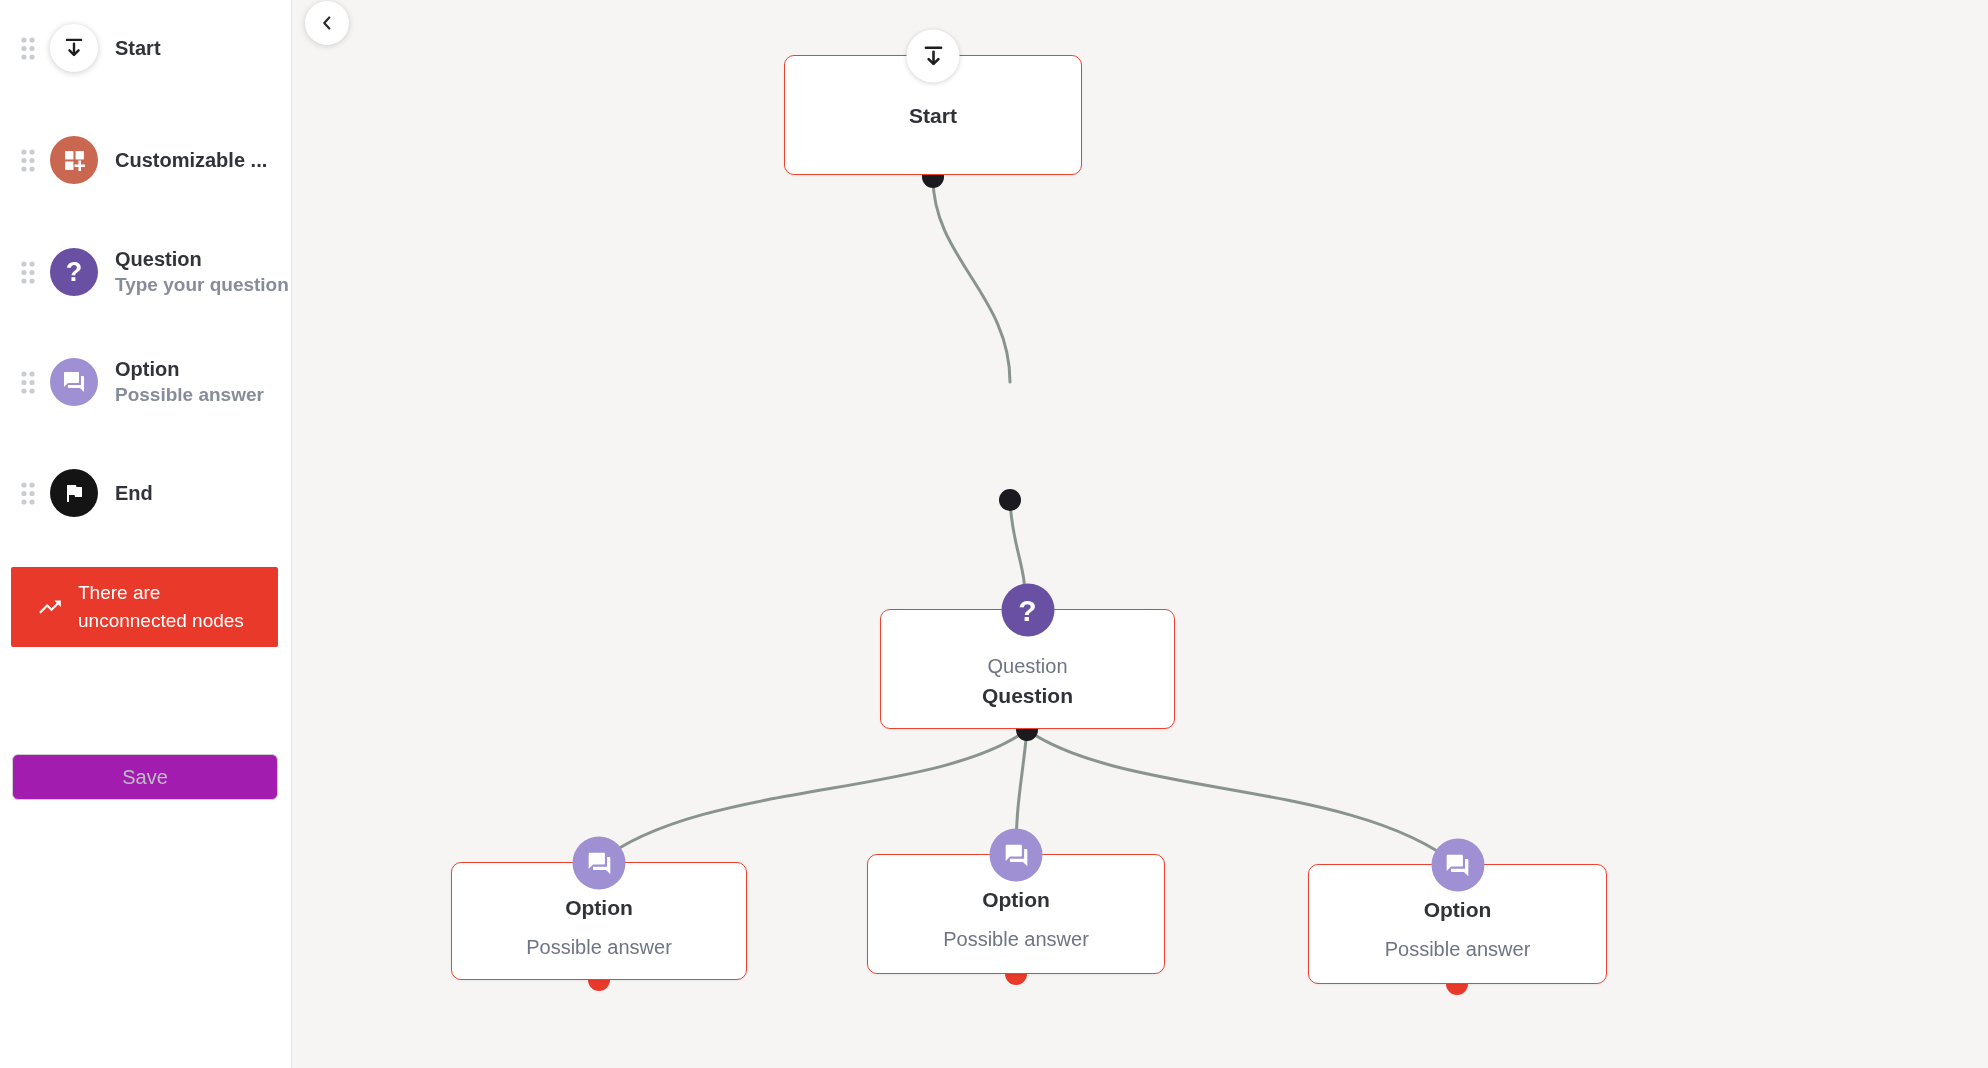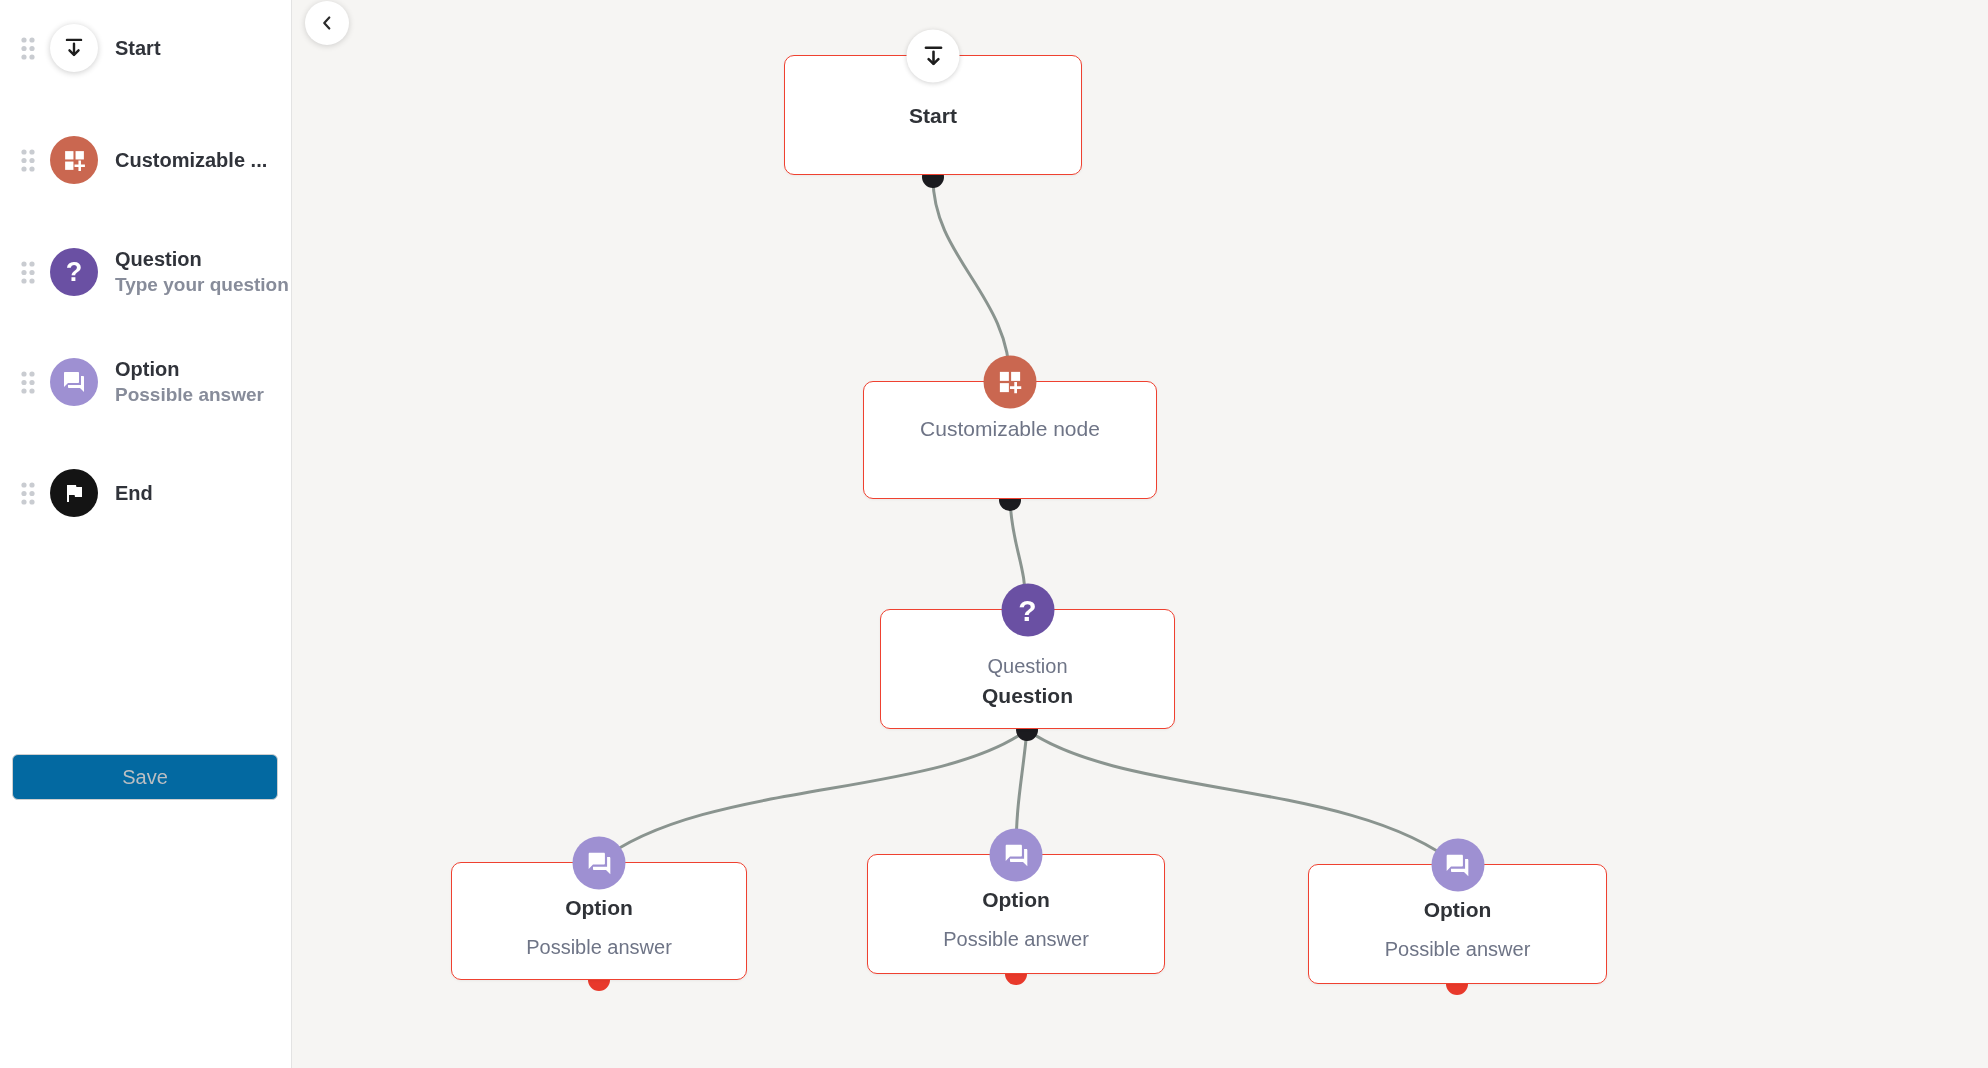--- a/index.html
+++ b/index.html
@@ -73,21 +73,21 @@
     position: absolute; left: 11px; width: 267px;
     background: #E8392B; border-radius: 2px;
     display: flex; align-items: center;
     color: #FFFFFF;
   }
   .alert-icon { margin-left: 26px; flex: 0 0 26px; display: flex; }
   .alert-text { margin-left: 15px; margin-right: 10px; font-size: 19px; line-height: 28px; font-weight: 400; }
 
   .save-btn {
     position: absolute; left: 12px; top: 754px; width: 266px; height: 46px;
-    background: #0369a1; border: 1px solid #CFCFCF; border-radius: 6px;
+    background: #a21caf; border: 1px solid #CFCFCF; border-radius: 6px;
     font-family: inherit; font-size: 20px; font-weight: 500; color: #BBBEC2;
     cursor: default;
   }
 
   .collapse-btn {
     position: absolute; left: 305px; top: 1px; width: 44px; height: 44px;
     border-radius: 50%; background: #FFFFFF; border: none;
     box-shadow: 0 1px 6px rgba(0,0,0,0.16);
     display: flex; align-items: center; justify-content: center;
     z-index: 6; cursor: pointer;
@@ -122,31 +122,20 @@
     <div class="node-icon white">
       <svg width="28" height="28" viewBox="0 0 24 24" fill="none" stroke="#1E1E1E" stroke-width="2.2" stroke-linecap="round" stroke-linejoin="round">
         <path d="M5.5 4.5h13"></path>
           <path d="M12 8v10"></path>
           <path d="M7.8 14.2 12 18.4l4.2-4.2"></path>
       </svg>
     </div>
     <div class="n-title" style="margin-top:47px;">Start</div>
   </div>
 
-  <div class="node" style="left:863px; top:381px; width:294px; height:118px;">
-    <div class="node-icon orange">
-      <svg width="27" height="27" viewBox="0 0 24 24" fill="#FFFFFF">
-        <rect x="3" y="3" width="8" height="8"></rect>
-          <rect x="13" y="3" width="8" height="8"></rect>
-          <rect x="3" y="13" width="8" height="8"></rect>
-        <path d="M18.2 13h-2.4v3.8H12v2.4h3.8V23h2.4v-3.8H22v-2.4h-3.8z" transform="translate(0,-1)"></path>
-      </svg>
-    </div>
-    <div class="n-muted" style="margin-top:34px; font-size:21px;">Customizable node</div>
-  </div>
 
   <div class="node" style="left:880px; top:609px; width:295px; height:120px;">
     <div class="node-icon purple-dark">
       <span class="qmark">?</span>
     </div>
     <div class="n-muted" style="margin-top:43px;">Question</div>
     <div class="n-title" style="margin-top:4px;">Question</div>
   </div>
 
   <div class="node" style="left:451px; top:862px; width:296px; height:118px;">
@@ -292,17 +281,25 @@
     <span class="p-icon black">
       <svg width="24" height="24" viewBox="0 0 24 24" fill="#FFFFFF">
         <path d="M14.4 6L14 4H5v17h2v-7h5.6l.4 2h7V6z"></path>
       </svg>
     </span>
     <span class="p-text">
       <span class="p-title">End</span>
     </span>
   </div>
 
+  <div class="alert" style="top:567px; height:80px;">
+    <span class="alert-icon">
+      <svg width="26" height="26" viewBox="0 0 24 24" fill="#FFFFFF">
+        <path d="M16 6l2.29 2.29-4.88 4.88-4-4L2 16.59 3.41 18l6-6 4 4 6.3-6.29L22 12V6z"></path>
+      </svg>
+    </span>
+    <span class="alert-text">There are unconnected nodes</span>
+  </div>
 
 
   <button class="save-btn" disabled="">Save</button>
 
 </aside>
 
 </body></html>

